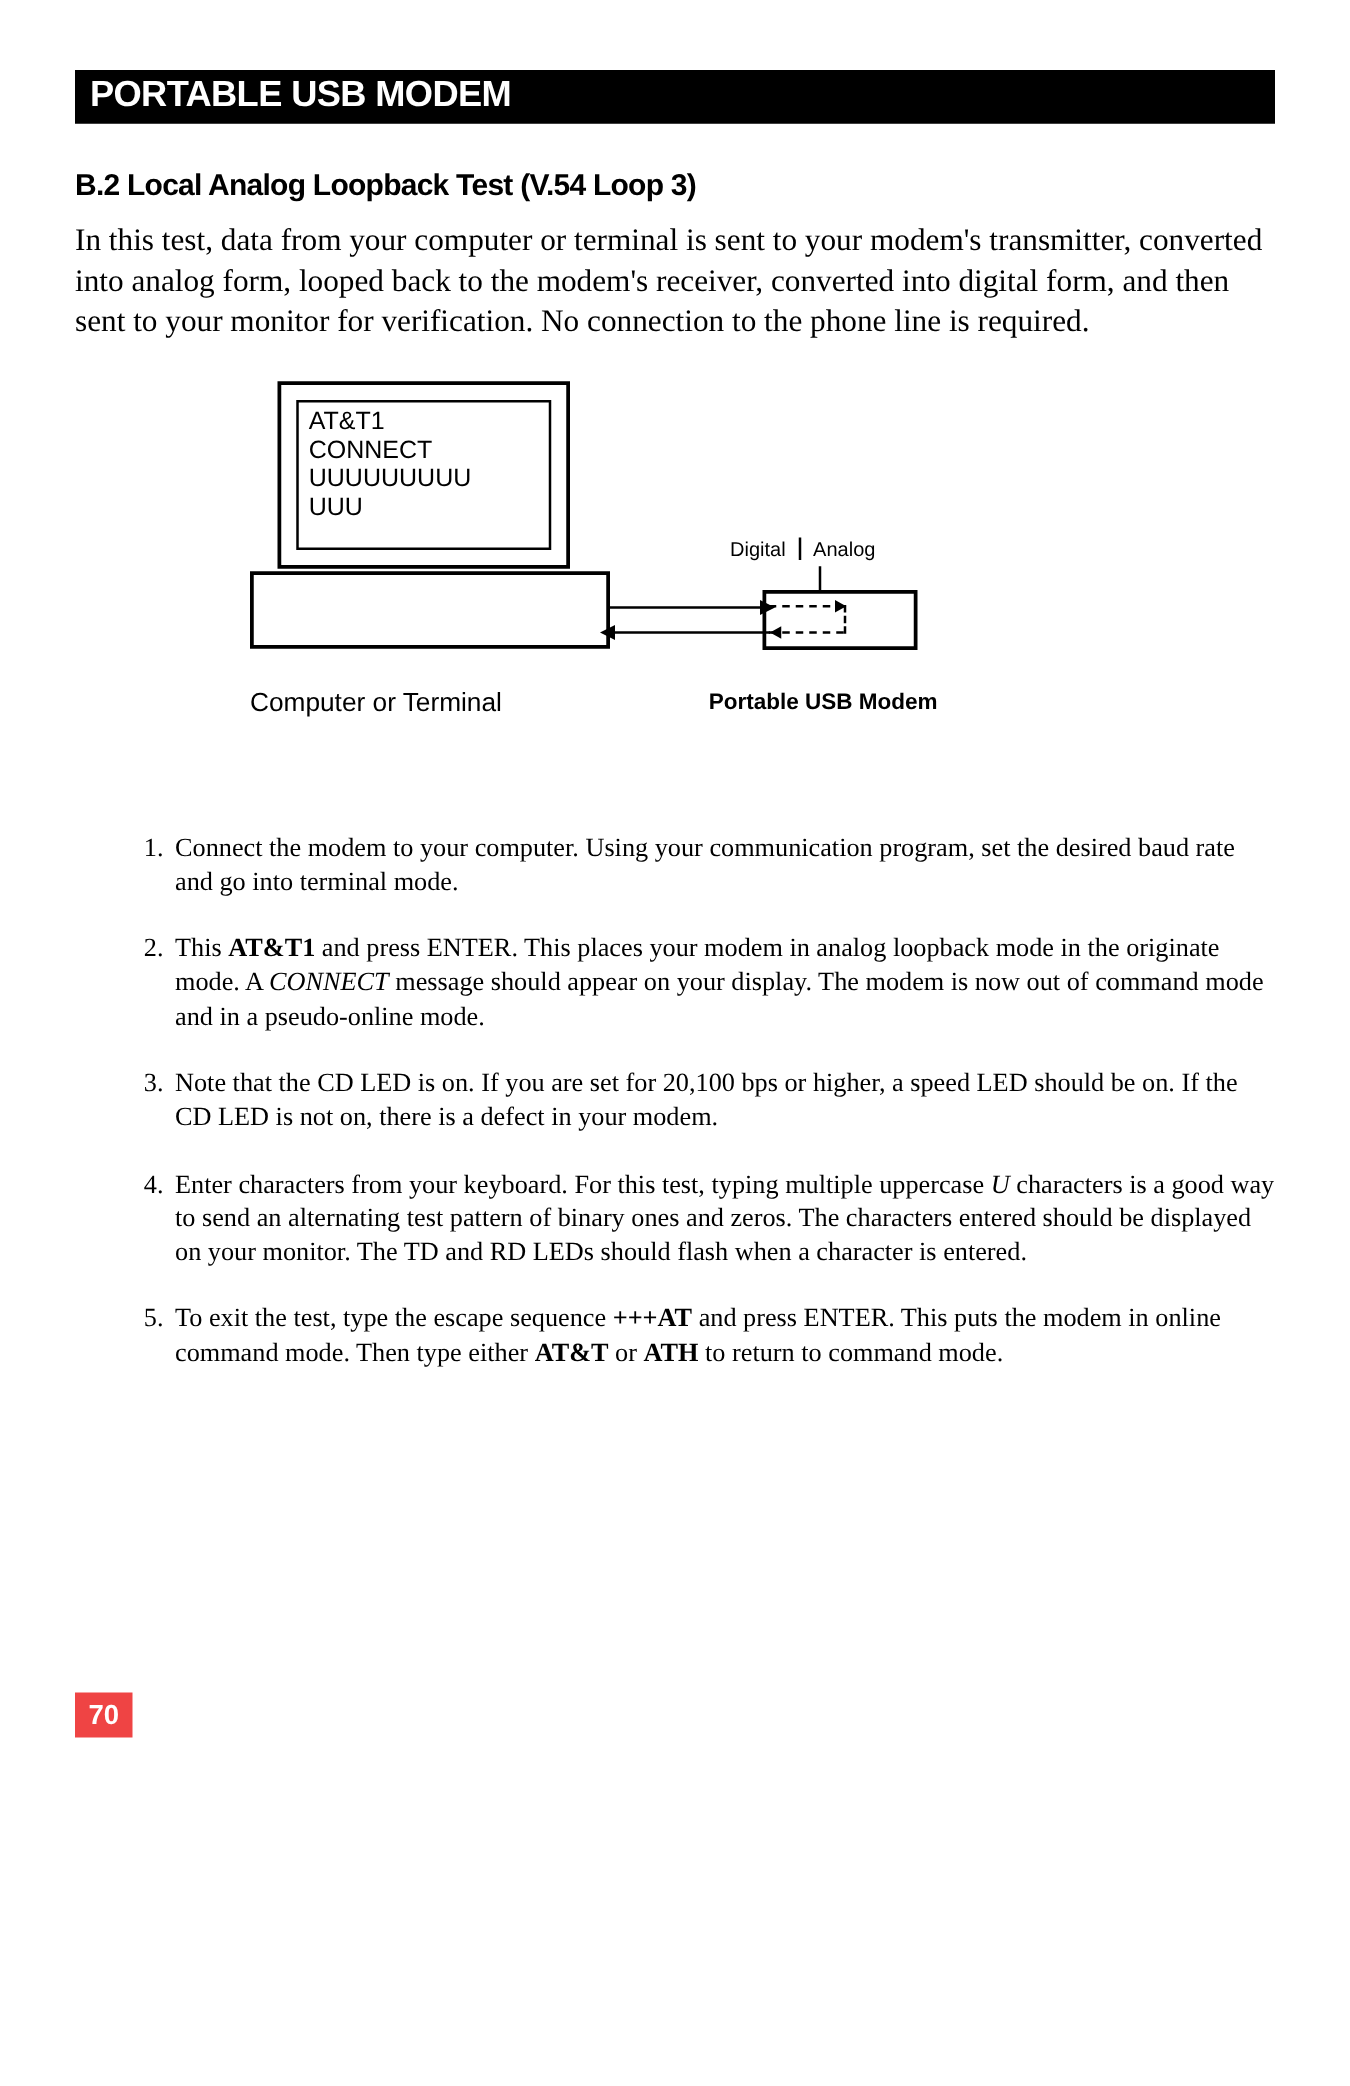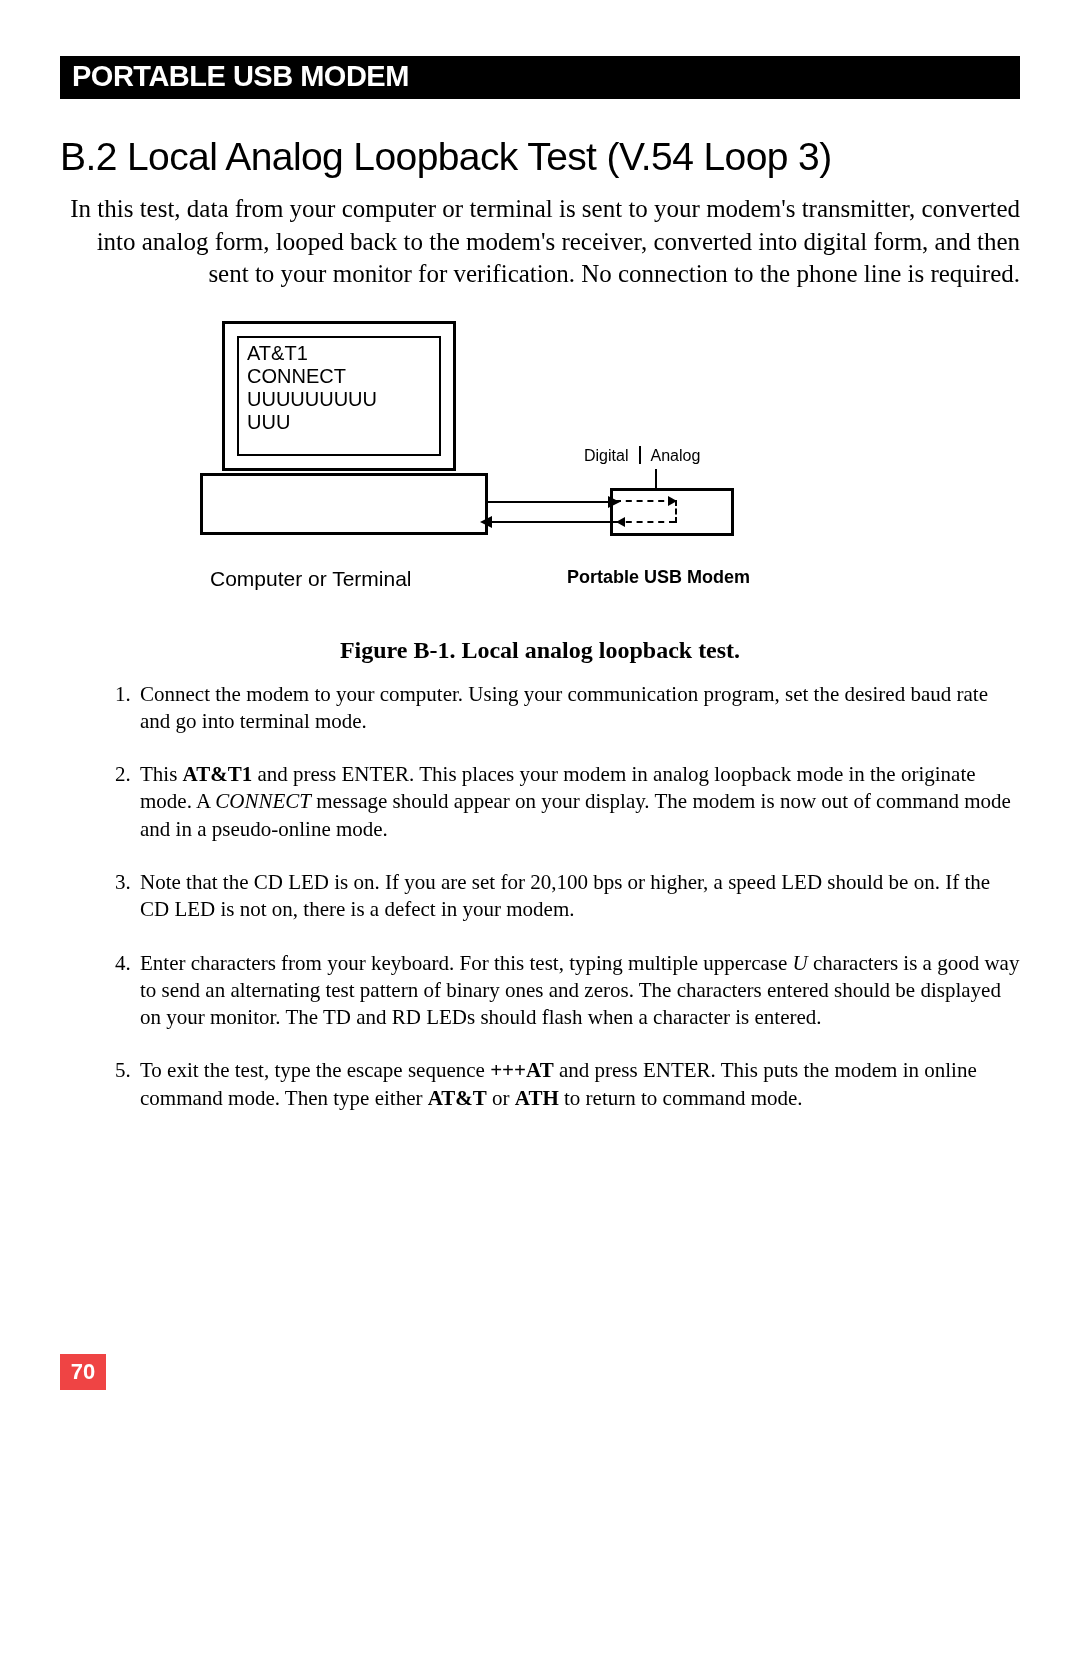--- a/index.html
+++ b/index.html
@@ -20,29 +20,28 @@
     background: #000;
     color: #fff;
     font-family: Arial, Helvetica, sans-serif;
     font-weight: bold;
     font-size: 29px;
     letter-spacing: -0.5px;
     padding: 4px 12px 6px 12px;
   }
   .section-title {
     font-family: Arial, Helvetica, sans-serif;
-    font-weight: normal;
-    font-size: 39px;
+    font-weight: bold;
+    font-size: 24px;
     letter-spacing: -0.6px;
     margin: 36px 0 14px 0;
   }
   .intro {
     font-size: 25px;
     line-height: 1.3;
-    text-align: right;
   }
   .figure-area {
     position: relative;
     height: 370px;
     margin-top: 20px;
   }
   .monitor-box {
     position: absolute;
     left: 162px;
     top: 10px;
@@ -171,21 +170,21 @@
     position: absolute;
     left: 556px;
     top: 206px;
     width: 0; height: 0;
     border-top: 5px solid transparent;
     border-bottom: 5px solid transparent;
     border-right: 9px solid #000;
   }
   .fig-label-left {
     position: absolute;
-    left: 150px;
+    left: 140px;
     top: 256px;
     font-family: Arial, Helvetica, sans-serif;
     font-size: 21px;
   }
   .fig-label-right {
     position: absolute;
     left: 507px;
     top: 256px;
     font-family: Arial, Helvetica, sans-serif;
     font-size: 18px;
@@ -271,21 +270,20 @@
     <div class="arrow-l"></div>
 
     <div class="dashed-box top"></div>
     <div class="dashed-box bot"></div>
     <div class="dashed-box right"></div>
     <div class="tiny-arrow-r"></div>
     <div class="tiny-arrow-l"></div>
 
     <div class="fig-label-left">Computer or Terminal</div>
     <div class="fig-label-right">Portable USB Modem</div>
-    <div class="figure-caption">Figure B-1. Local analog loopback test.</div>
   </div>
 
 
   <ol class="procedure">
     <li>Connect the modem to your computer. Using your communication program, set the desired baud rate and go into terminal mode.</li>
     <li>
       <span>This </span><span class="b">AT&amp;T1</span><span> and press ENTER. This places your modem in analog loopback mode in the originate mode. A </span><span class="i">CONNECT</span><span> message should appear on your display. The modem is now out of command mode and in a pseudo-online mode.</span>
     </li>
     <li>Note that the CD LED is on. If you are set for 20,100 bps or higher, a speed LED should be on. If the CD LED is not on, there is a defect in your modem.</li>
     <li>

